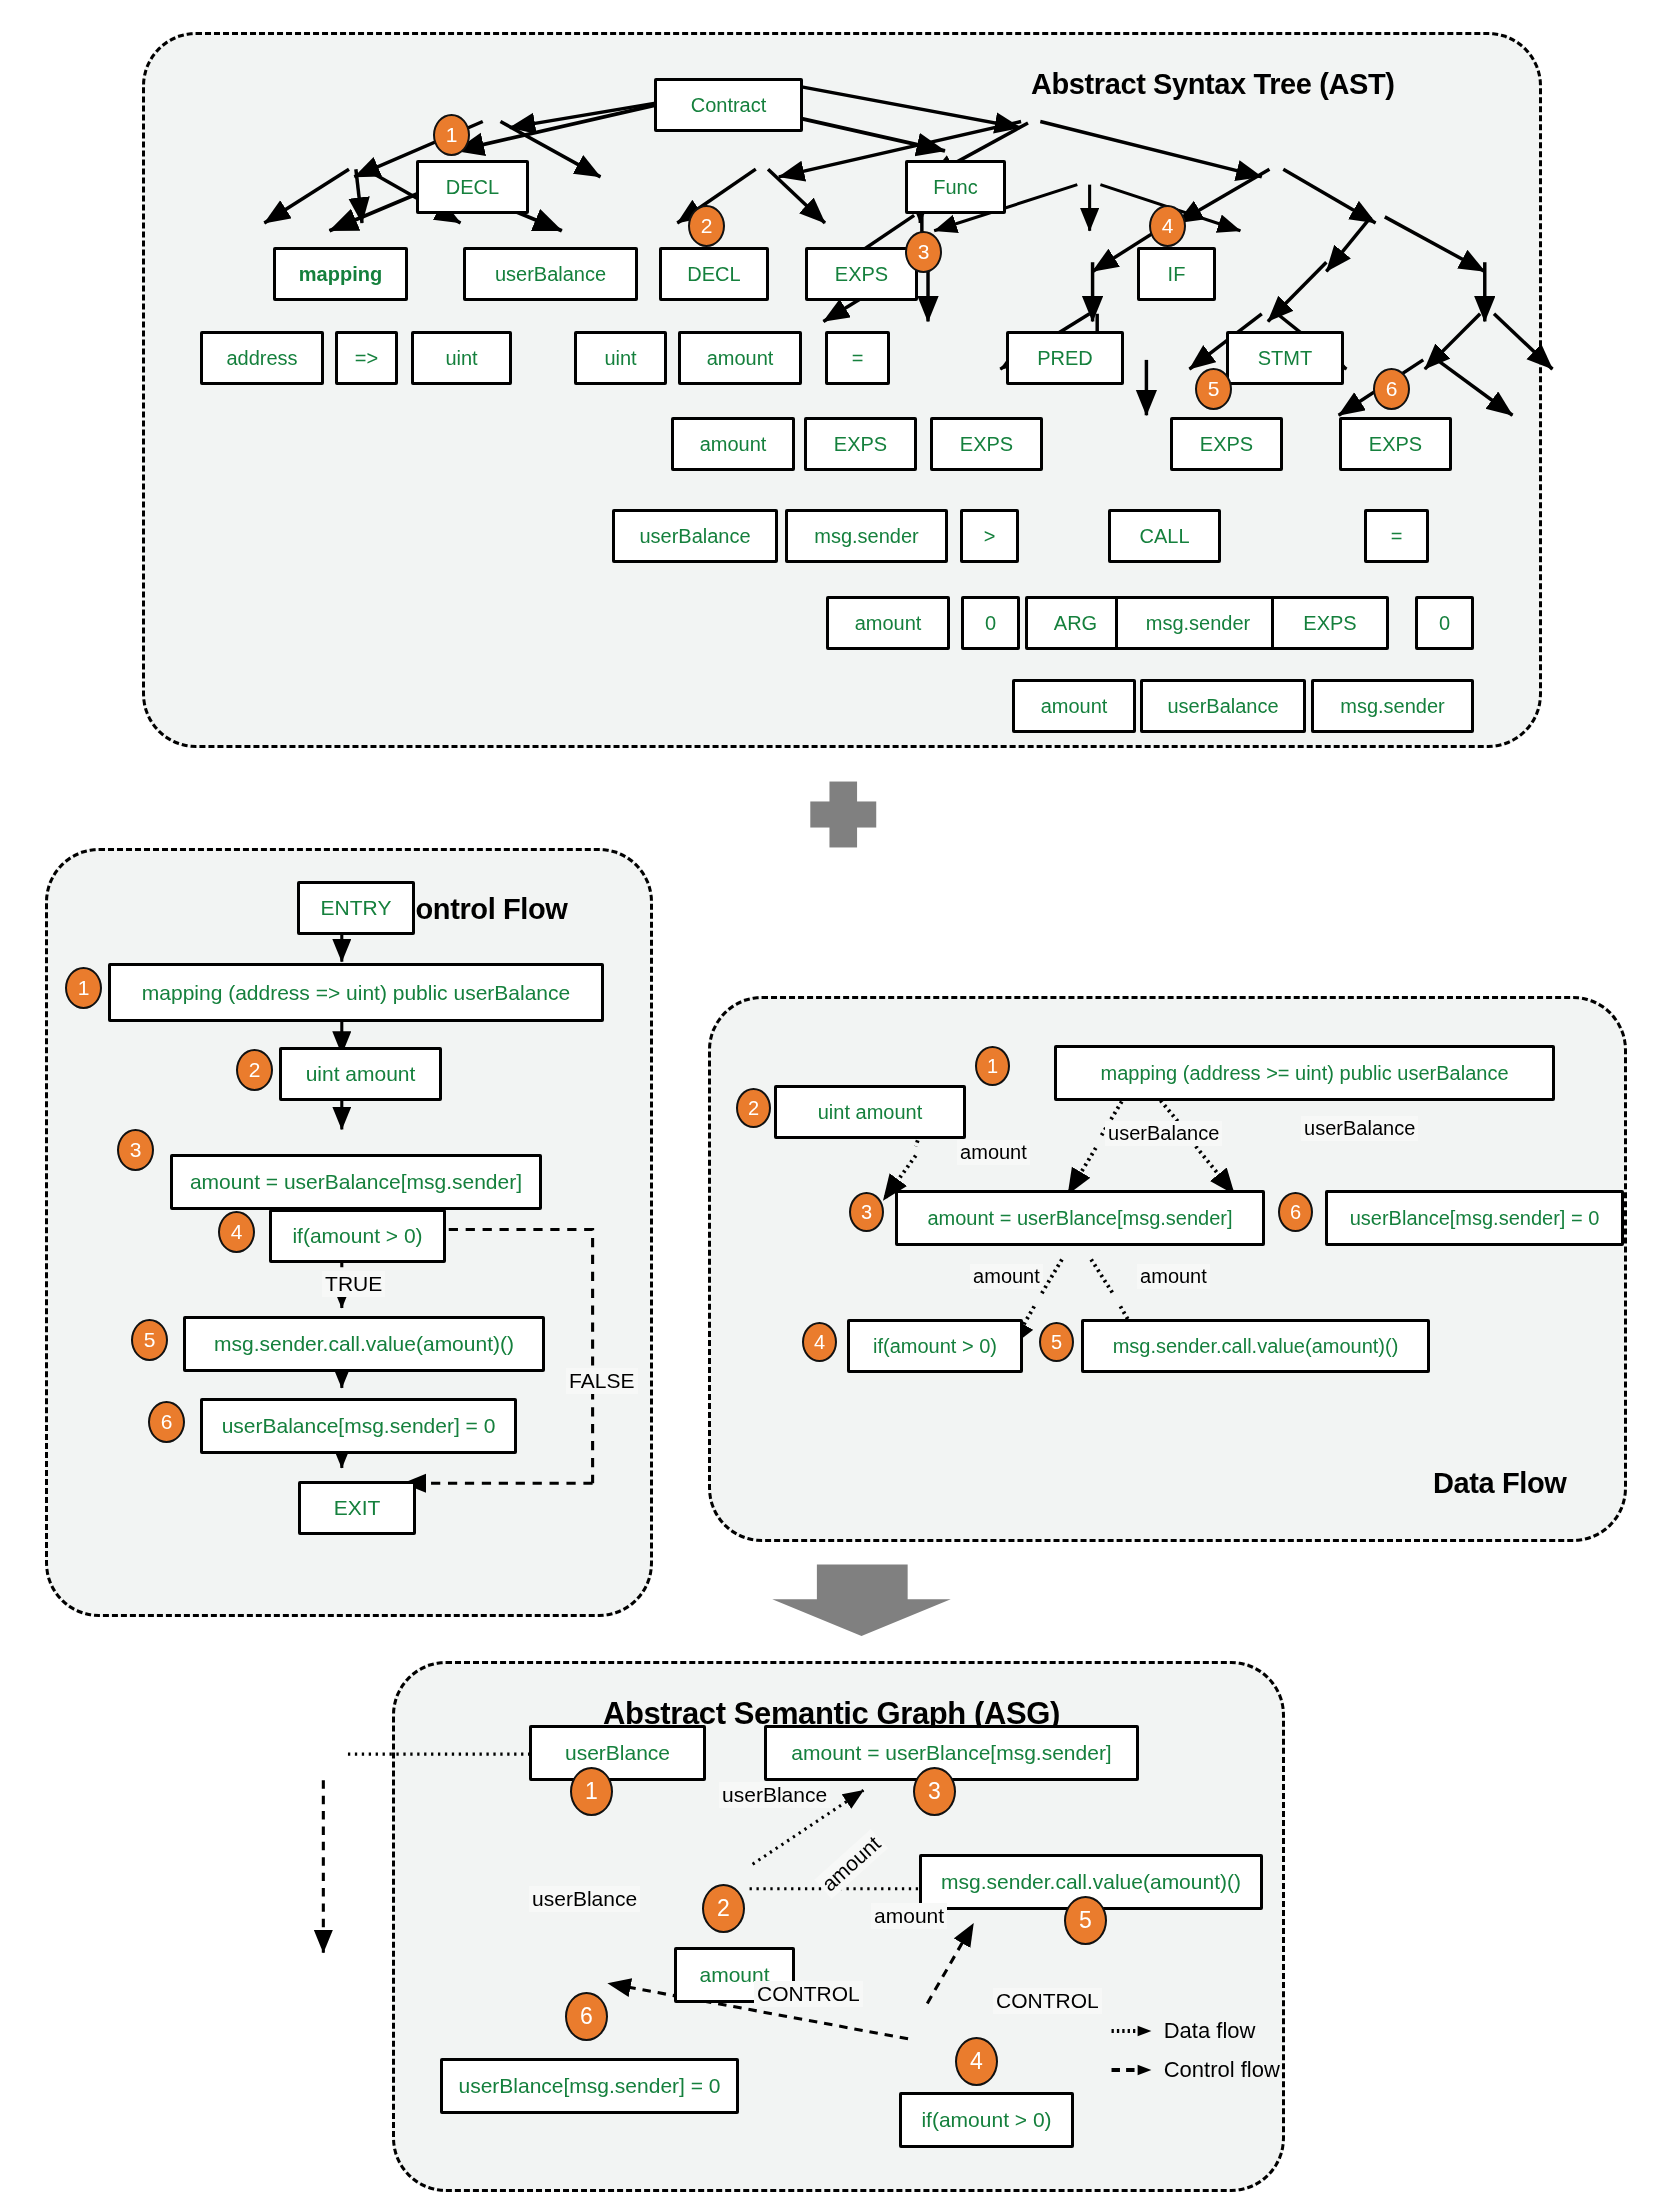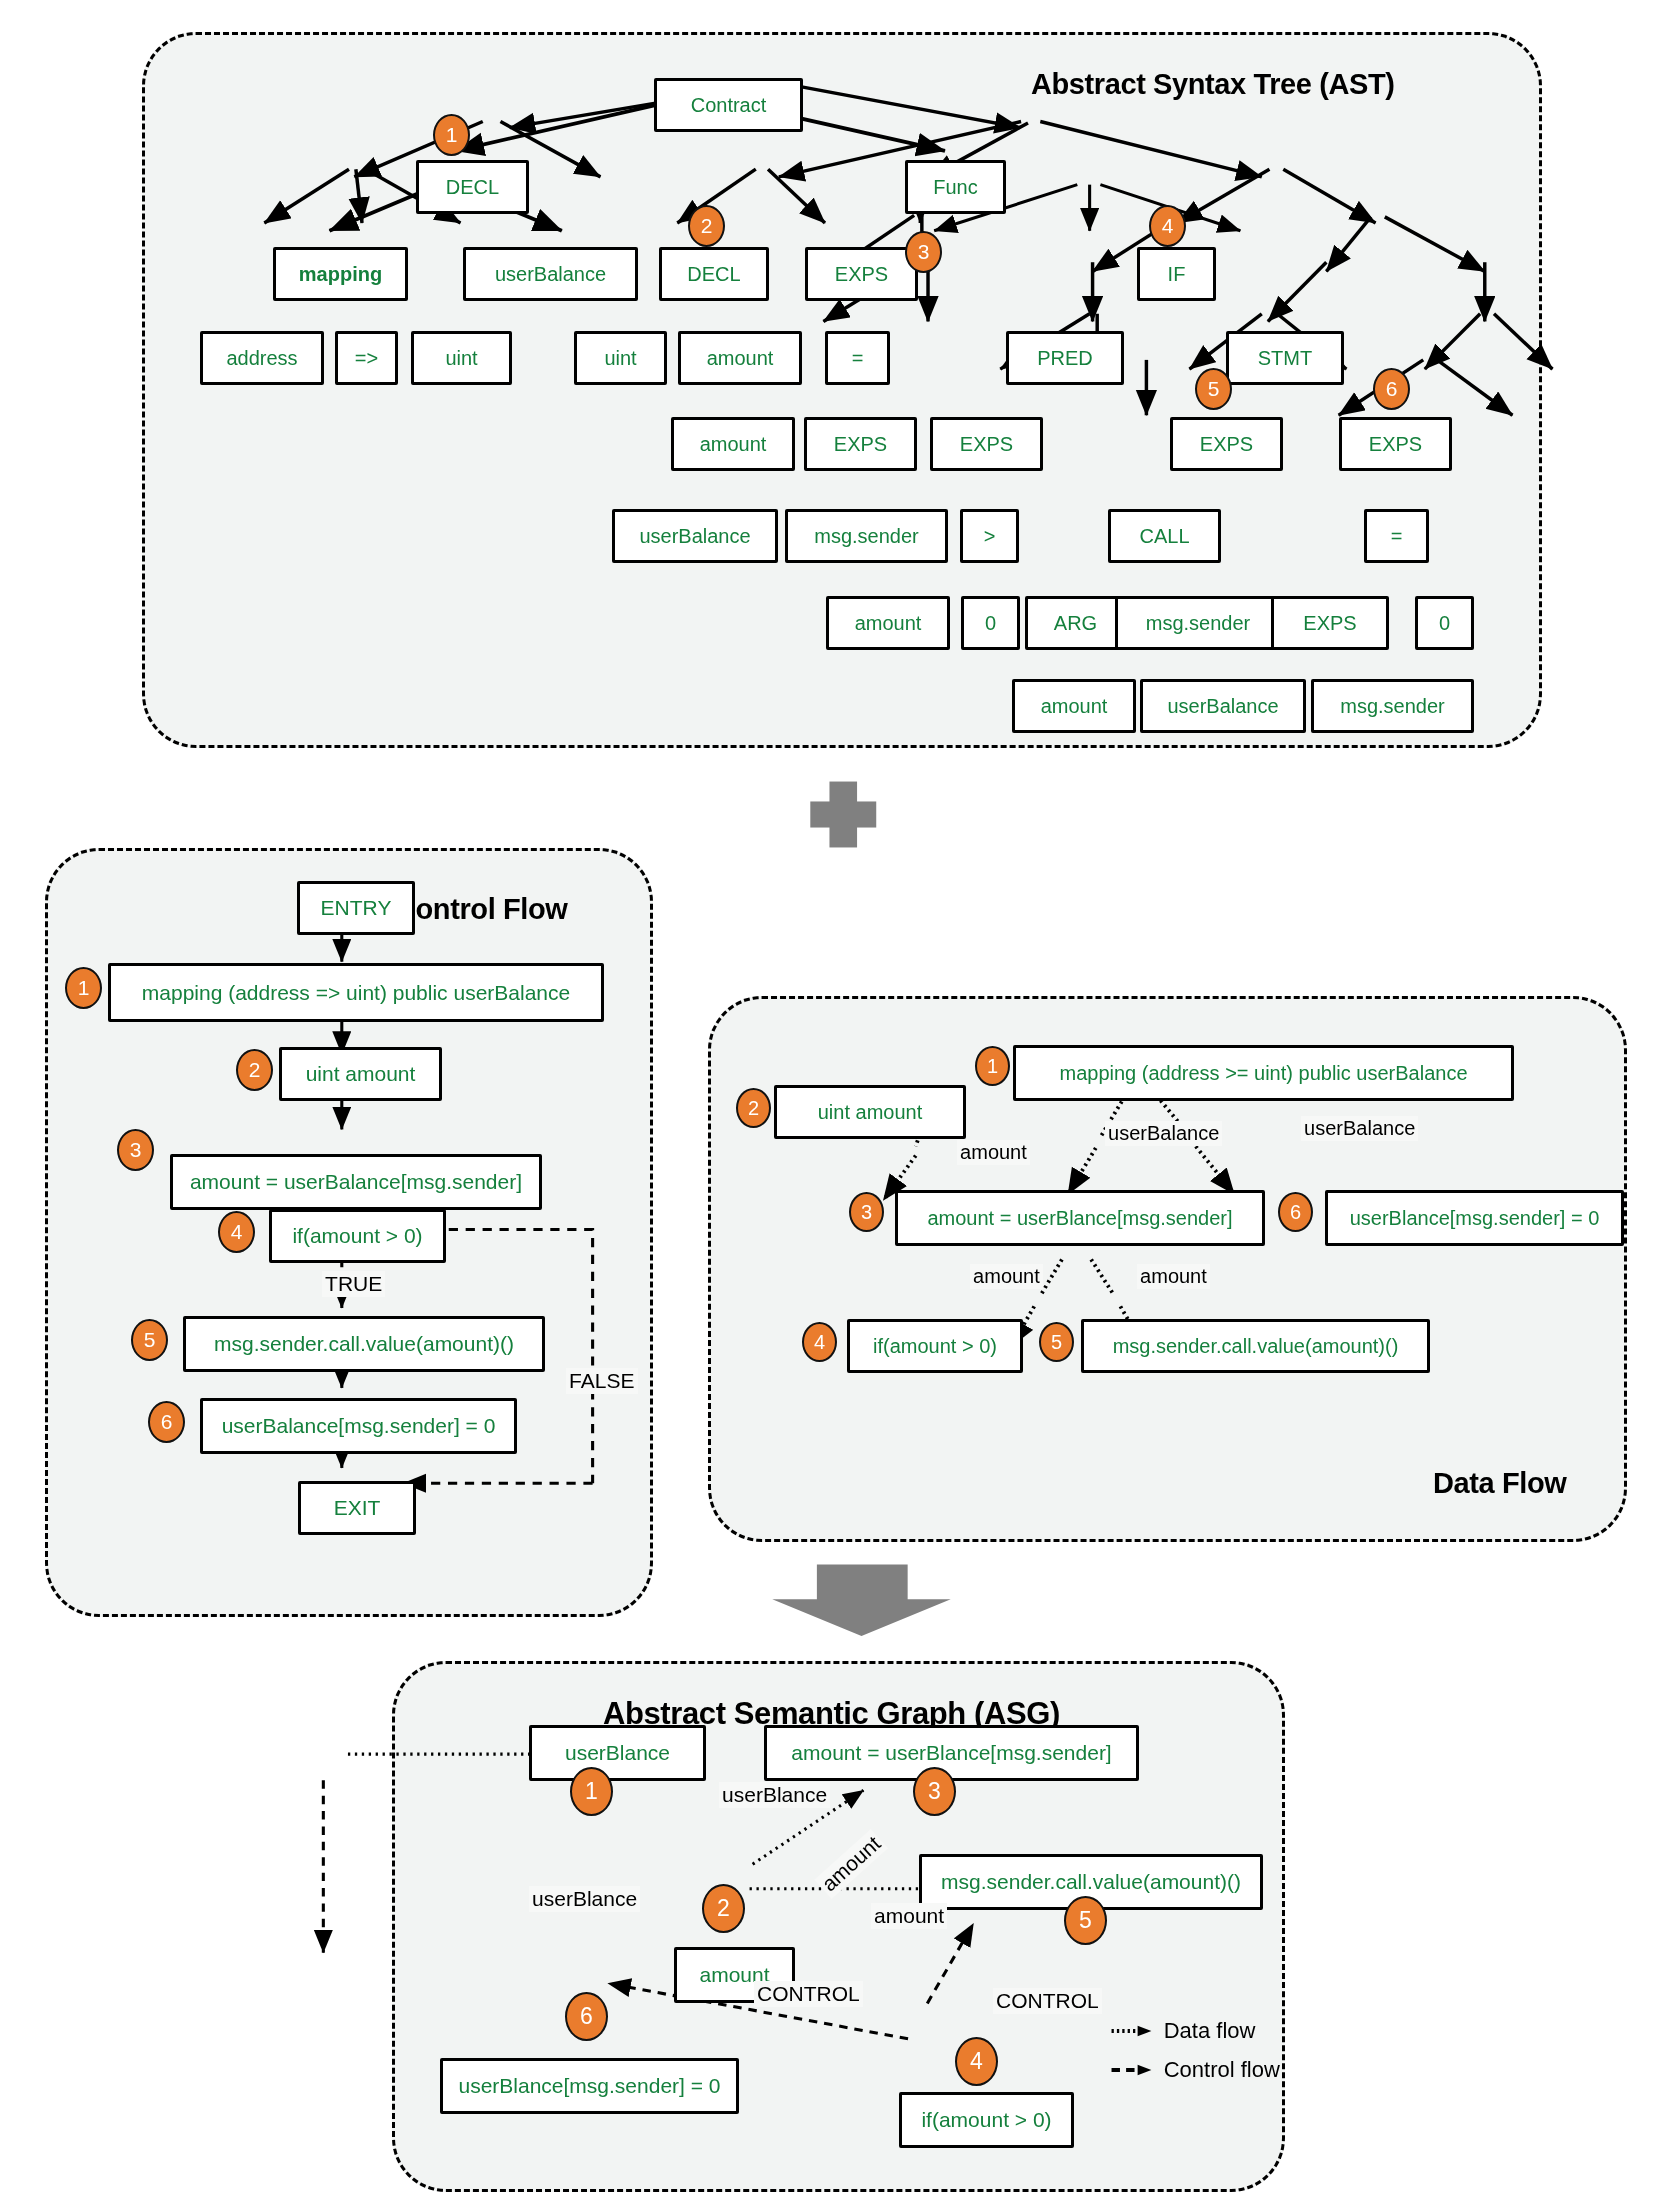--- a/index.html
+++ b/index.html
@@ -218,21 +218,21 @@
     <div class="node" style="left: 200px; top: 1398px; width: 317px; height: 56px; font-size: 21px;">userBalance[msg.sender] = 0</div>
     <div class="node" style="left: 298px; top: 1481px; width: 118px; height: 54px; font-size: 21px;">EXIT</div>
     <div class="badge" style="left: 65px; top: 967px; width: 37px; height: 42px; font-size: 21px;">1</div>
     <div class="badge" style="left: 236px; top: 1049px; width: 37px; height: 42px; font-size: 21px;">2</div>
     <div class="badge" style="left: 117px; top: 1129px; width: 37px; height: 42px; font-size: 21px;">3</div>
     <div class="badge" style="left: 218px; top: 1211px; width: 37px; height: 42px; font-size: 21px;">4</div>
     <div class="badge" style="left: 131px; top: 1319px; width: 37px; height: 42px; font-size: 21px;">5</div>
     <div class="badge" style="left: 148px; top: 1401px; width: 37px; height: 42px; font-size: 21px;">6</div>
     <div class="edgelabel" style="left: 322px; top: 1271px; font-size: 21px;">TRUE</div>
     <div class="edgelabel" style="left: 566px; top: 1368px; font-size: 21px;">FALSE</div>
-    <div class="node" style="left: 1013px; top: 1045px; width: 501px; height: 56px; font-size: 20px;">mapping (address &gt;= uint) public userBalance</div>
+    <div class="node" style="left: 1054px; top: 1045px; width: 501px; height: 56px; font-size: 20px;">mapping (address &gt;= uint) public userBalance</div>
     <div class="node" style="left: 774px; top: 1085px; width: 192px; height: 54px; font-size: 20px;">uint amount</div>
     <div class="node" style="left: 895px; top: 1190px; width: 370px; height: 56px; font-size: 20px;">amount = userBlance[msg.sender]</div>
     <div class="node" style="left: 1325px; top: 1190px; width: 299px; height: 56px; font-size: 20px;">userBlance[msg.sender] = 0</div>
     <div class="node" style="left: 847px; top: 1319px; width: 176px; height: 54px; font-size: 20px;">if(amount &gt; 0)</div>
     <div class="node" style="left: 1081px; top: 1319px; width: 349px; height: 54px; font-size: 20px;">msg.sender.call.value(amount)()</div>
     <div class="badge" style="left: 975px; top: 1046px; width: 35px; height: 40px; font-size: 20px;">1</div>
     <div class="badge" style="left: 736px; top: 1088px; width: 35px; height: 40px; font-size: 20px;">2</div>
     <div class="badge" style="left: 849px; top: 1192px; width: 35px; height: 40px; font-size: 20px;">3</div>
     <div class="badge" style="left: 1278px; top: 1192px; width: 35px; height: 40px; font-size: 20px;">6</div>
     <div class="badge" style="left: 802px; top: 1322px; width: 35px; height: 40px; font-size: 20px;">4</div>

